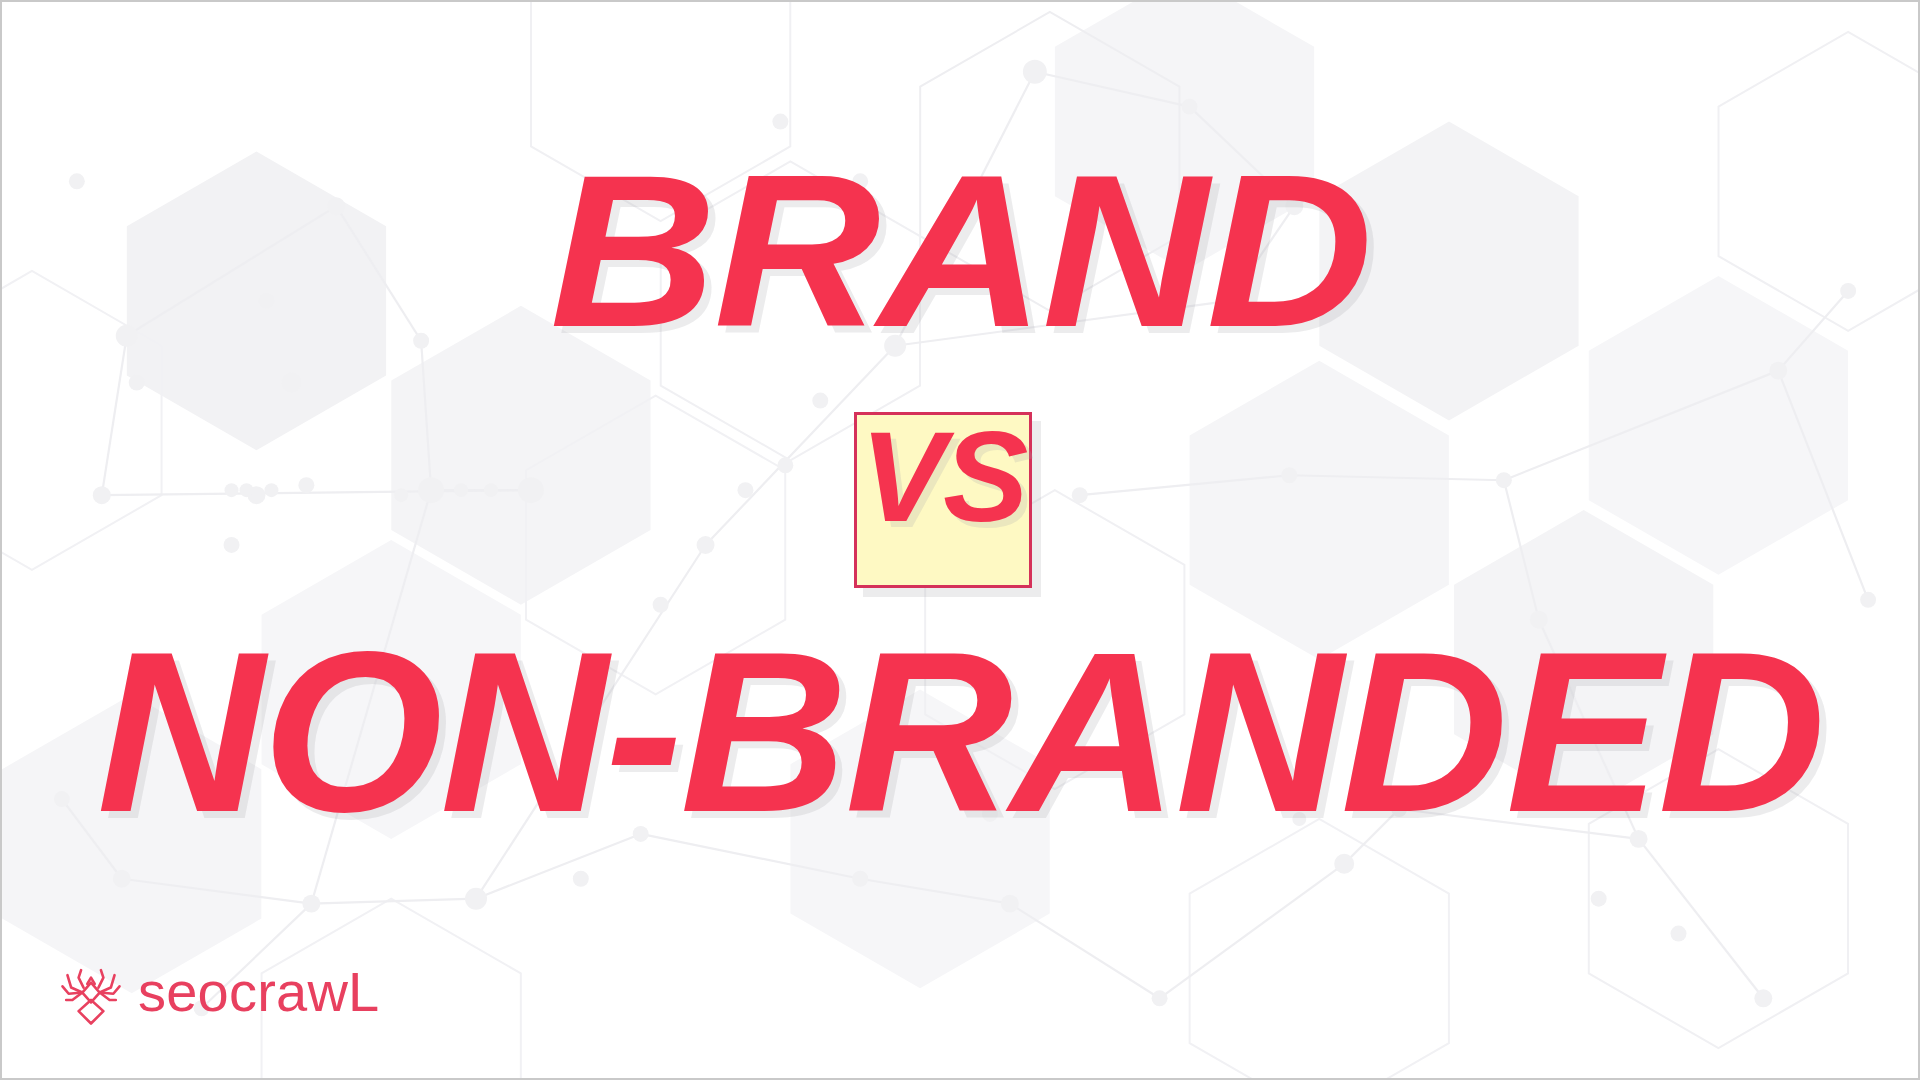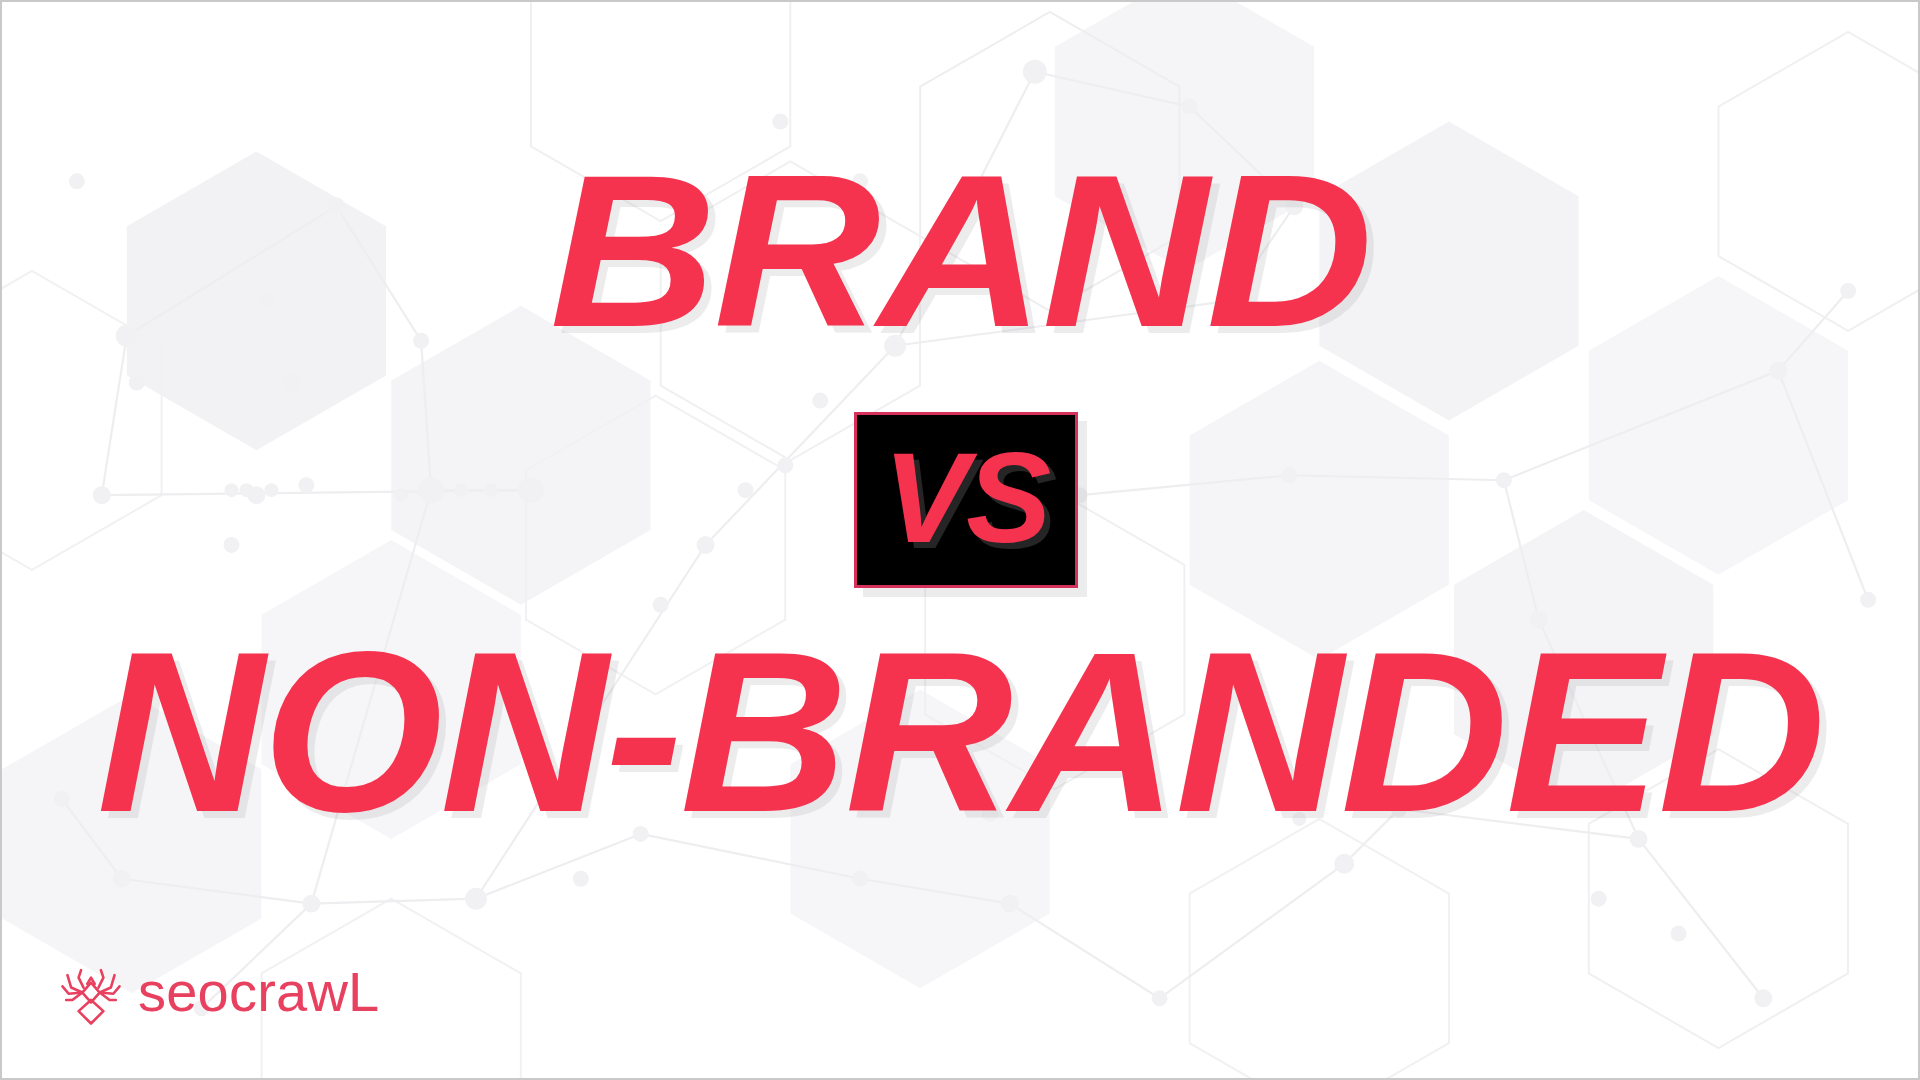--- a/index.html
+++ b/index.html
@@ -68,28 +68,27 @@
     text-align: center;
     font-size: 228px;
     transform: scaleX(1.02);
   }
 
   
   #vs-badge {
     position: absolute;
     left: 852px;
     top: 410px;
-    width: 224px;
+    width: 178px;
     height: 176px;
-    background: #000000;
+    background: #fef9c3;
     border: 3px solid #D5315A;
     box-sizing: border-box;
     box-shadow: 9px 9px 0 rgba(170,170,175,0.22);
     display: flex;
-    align-items: center;
     justify-content: center;
   }
   #vs-badge-text {
     font-family: "Liberation Sans", sans-serif;
     font-weight: bold;
     font-style: italic;
     font-size: 128px;
     line-height: 1;
     color: #F5334F;
     letter-spacing: -0.02em;

